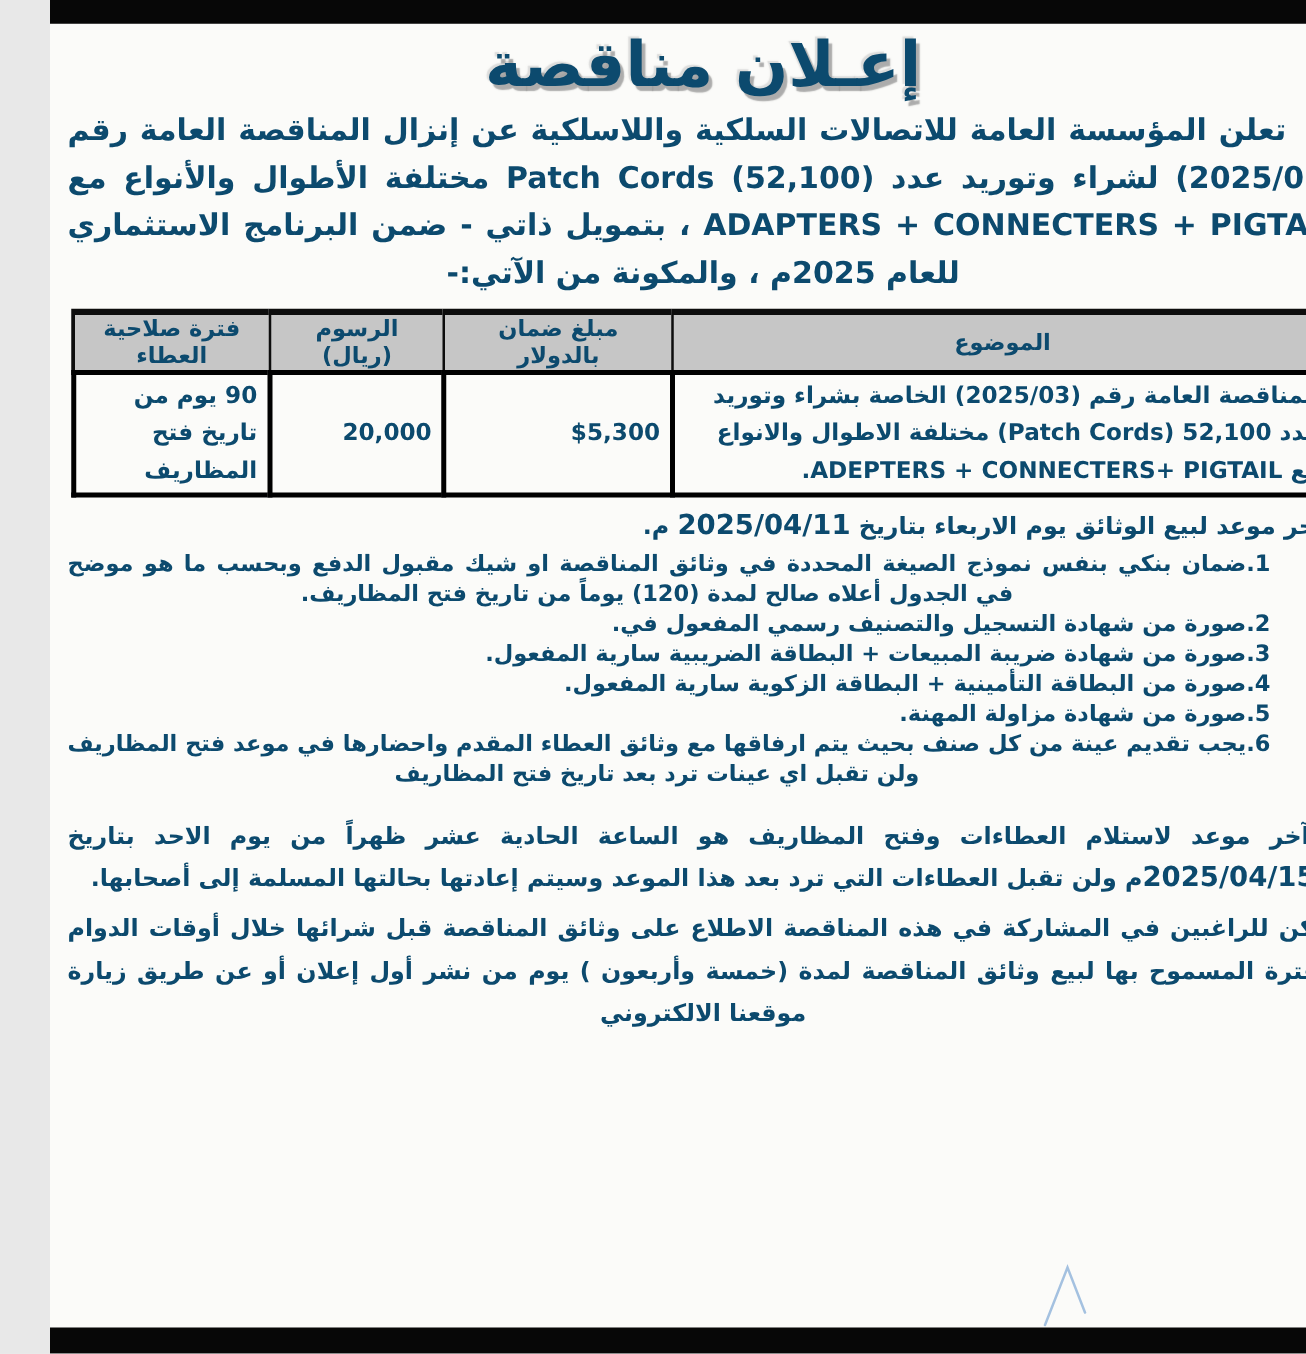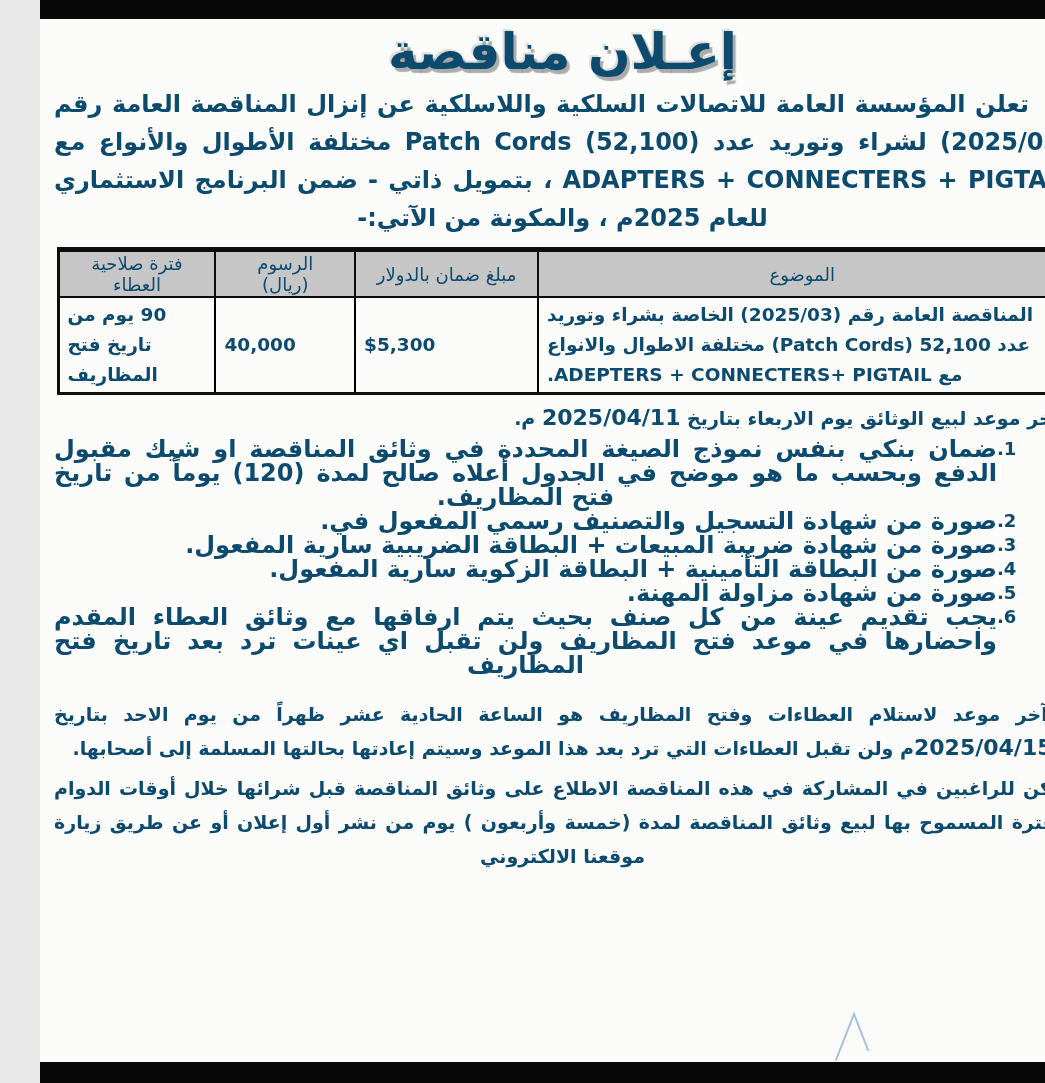--- a/index.html
+++ b/index.html
@@ -9,40 +9,40 @@
   .bar-top{top:0;height:19px;}
   .bar-bottom{bottom:0;height:21px;}
   .content{position:absolute;top:19px;left:8px;right:8px;direction:rtl;}
   .title{margin:4px 0 4px;text-align:center;font-size:50px;font-weight:bold;letter-spacing:1px;
          text-shadow:3px 4px 1px rgba(145,145,145,.75),-2px -2px 1px rgba(190,190,190,.5);}
   .intro{margin:2px 6px 0;font-size:24px;font-weight:bold;line-height:38px;
          text-align:justify;text-align-last:center;text-indent:42px;}
   table.tender{width:1012px;margin:10px auto 0;border-collapse:collapse;border:3px solid #0d0d0d;
                table-layout:fixed;}
   table.tender th{background:#c6c6c6;border:2px solid #0d0d0d;border-top:5px solid #0d0d0d;
-                  height:34px;font-size:18px;font-weight:normal;padding:1px 20px;}
-  table.tender td{border:2px solid #000000;height:66px;font-size:18.5px;font-weight:bold;
-                  text-align:left;vertical-align:middle;padding:2px 8px;line-height:30px;}
+                  height:34px;font-size:18px;font-weight:bold;padding:1px 20px;}
+  table.tender td{border:4px solid #000000;height:66px;font-size:18.5px;font-weight:bold;
+                  text-align:right;vertical-align:middle;padding:2px 8px;line-height:30px;}
   .col-subject{width:57%;}
   .col-guarantee{width:17%;}
   .col-fees{width:12%;}
   .col-validity{width:14%;}
   .cell-validity{line-height:26px;font-size:17.5px;}
   .para{margin:0 6px;font-size:19px;font-weight:bold;line-height:34px;text-align:justify;}
   .center-last{text-align-last:center;}
   .mt16{margin-top:16px;} .mt6{margin-top:6px;} .mt4{margin-top:4px;} .mt10{margin-top:10px;}
   .mt20{margin-top:20px;}
   .single{text-align:right;}
   .indent{text-indent:26px;}
   .date{font-size:22px;font-weight:bold;unicode-bidi:embed;direction:ltr;}
   .doc-list{margin:2px 42px 0 6px;}
   .doc-item{display:flex;direction:rtl;}
   .doc-item .num{flex:0 0 38px;font-size:18px;font-weight:bold;line-height:24px;
                  direction:ltr;text-align:left;}
-  .doc-item .li-text{flex:1;font-size:24px;font-weight:bold;line-height:24px;text-align:justify;}
+  .doc-item .li-text{flex:1;font-size:18px;font-weight:bold;line-height:24px;text-align:justify;}
   .pen-mark{position:absolute;left:778px;top:1008px;}
 </style>
 </head>
 <body>
 
 <div class="page">
   <div class="bar bar-top"></div>
 
   <div class="content">
 
@@ -56,21 +56,21 @@
           <th class="col-subject">الموضوع</th>
           <th class="col-guarantee">مبلغ ضمان بالدولار</th>
           <th class="col-fees">الرسوم (ريال)</th>
           <th class="col-validity">فترة صلاحية العطاء</th>
         </tr>
       </thead>
       <tbody>
         <tr>
           <td class="cell-subject">المناقصة العامة رقم (2025/03) الخاصة بشراء وتوريد عدد 52,100 (Patch Cords) مختلفة الاطوال والانواع مع ADEPTERS + CONNECTERS+ PIGTAIL.</td>
           <td>$5,300</td>
-          <td>40,000</td>
+          <td>20,000</td>
           <td class="cell-validity">90 يوم من تاريخ فتح المظاريف</td>
         </tr>
       </tbody>
     </table>
 
 
     <p class="para single mt6"><span>وآخر موعد لبيع الوثائق يوم الاربعاء بتاريخ </span><span class="date">2025/04/11</span><span> م.</span></p>
 
 
     <div class="doc-list">

